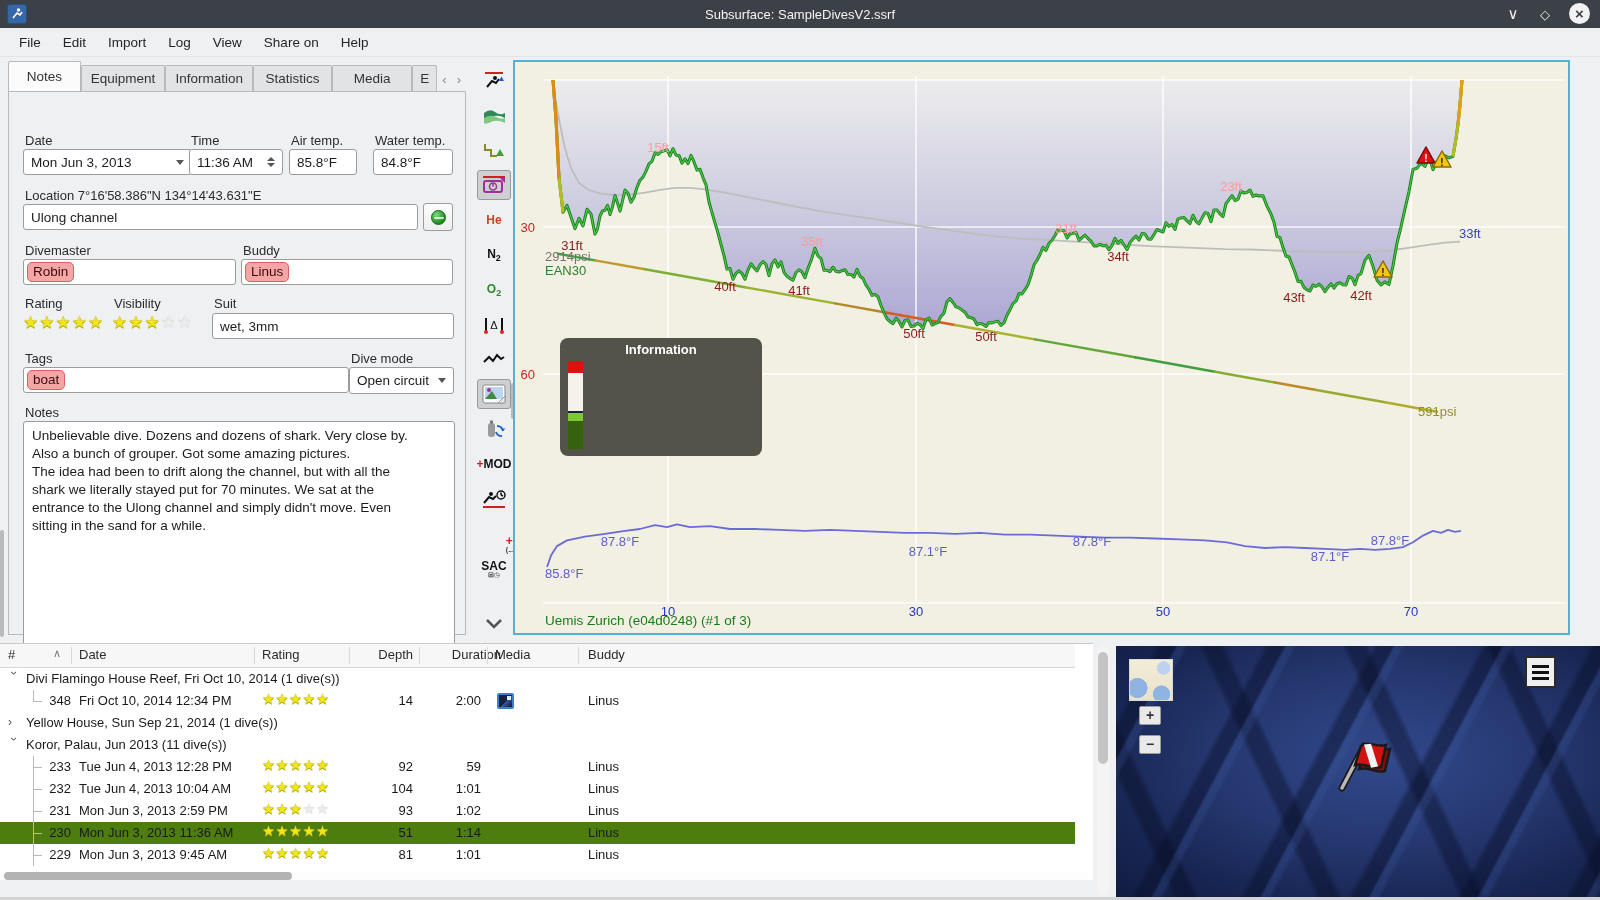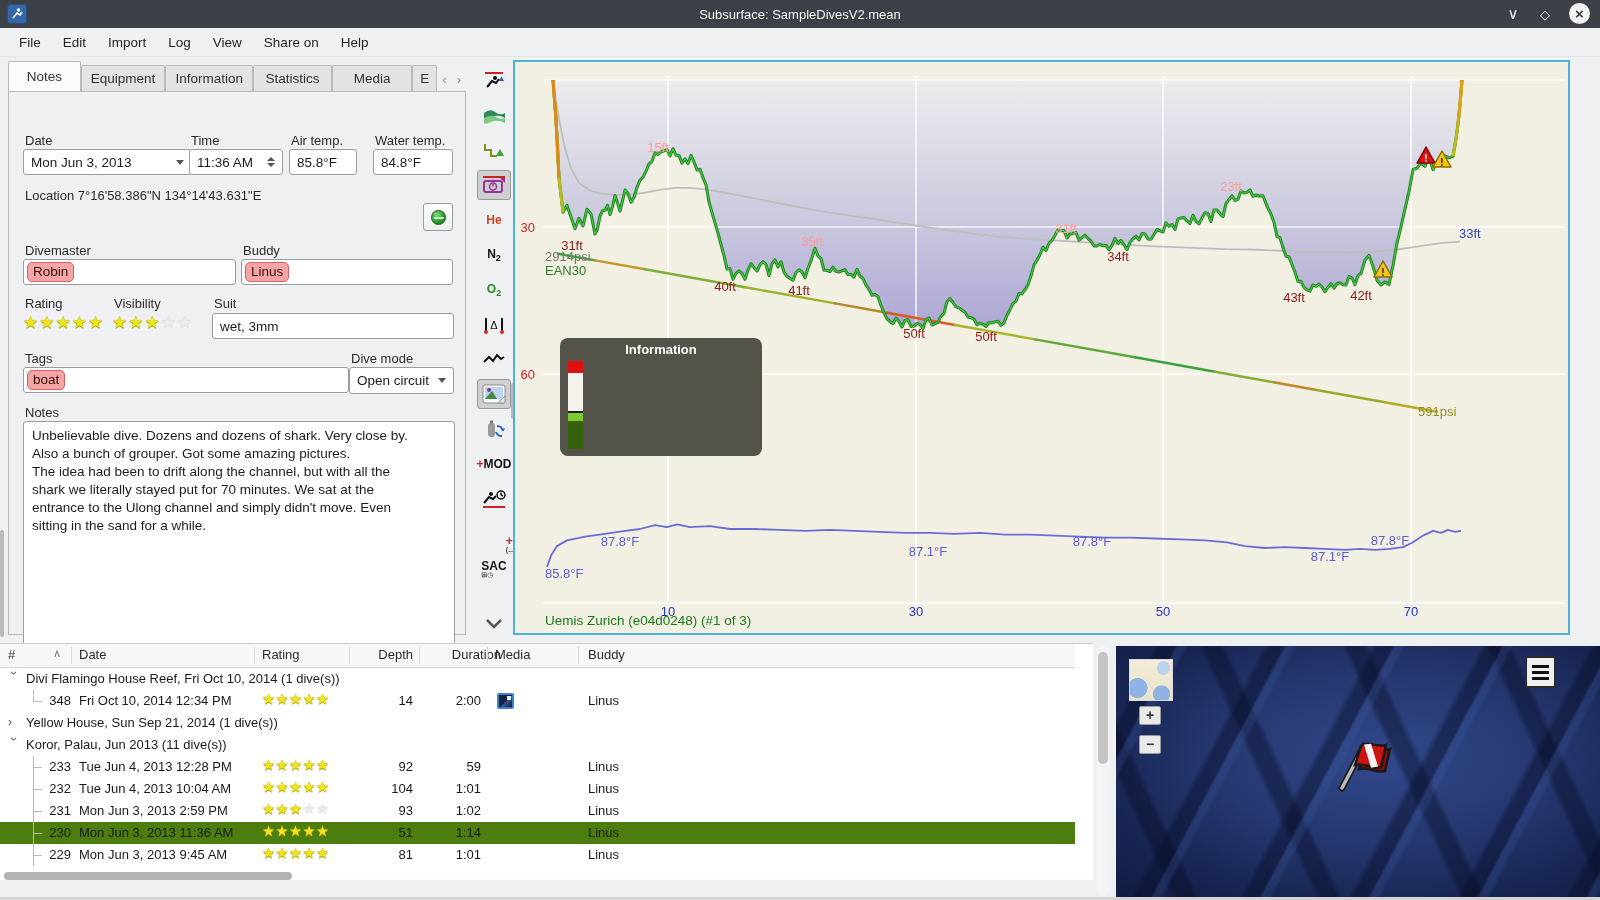--- a/index.html
+++ b/index.html
@@ -109,21 +109,21 @@
 </head>
 <body>
 
 <div id="titlebar">
   <span id="app-icon">
     <svg width="14" height="14" viewBox="0 0 14 14">
         <circle cx="8.5" cy="3" r="1.7" fill="#fff"></circle>
         <path d="M3 11 L7 6 L10 8 L12 5" stroke="#fff" stroke-width="1.6" fill="none"></path>
       </svg>
   </span>
-  <span id="win-title">Subsurface: SampleDivesV2.mean</span>
+  <span id="win-title">Subsurface: SampleDivesV2.ssrf</span>
   <span id="btn-min" class="win-ctl">∨</span>
   <span id="btn-max" class="win-ctl">◇</span>
   <span id="btn-close" class="win-ctl">×</span>
 </div>
 
 <div id="menubar">
     <span class="menu-item">File</span>
     <span class="menu-item">Edit</span>
     <span class="menu-item">Import</span>
     <span class="menu-item">Log</span>
@@ -160,20 +160,23 @@
     <div class="fld-label" style="left:282px;top:41px">Air temp.</div>
     <div class="fld" style="left:280px;top:57px;width:68px">
         <span>85.8°F</span>
       </div>
     <div class="fld-label" style="left:366px;top:41px">Water temp.</div>
     <div class="fld" style="left:364px;top:57px;width:80px">
         <span>84.8°F</span>
       </div>
 
     <div class="fld-label" style="left:16px;top:96px">Location 7°16'58.386"N 134°14'43.631"E</div>
+    <div class="fld" style="left:14px;top:112px;width:395px">
+        <span>Ulong channel</span>
+      </div>
     <div id="globe-btn" style="left:414px;top:111px">
         <span class="globe"></span>
       </div>
 
     <div class="fld-label" style="left:16px;top:151px">Divemaster</div>
     <div class="fld" style="left:14px;top:167px;width:213px;padding:0 3px">
         <span class="chip">Robin</span>
       </div>
     <div class="fld-label" style="left:234px;top:151px">Buddy</div>
     <div class="fld" style="left:232px;top:167px;width:212px;padding:0 3px">
@@ -289,21 +292,21 @@
         <circle cx="10" cy="6" r="2" fill="#111"></circle>
         <path d="M3 15 L8 9 L12 11 L15 8" stroke="#111" stroke-width="2" fill="none"></path>
         <circle cx="20" cy="7" r="4" fill="none" stroke="#111" stroke-width="1.5"></circle>
         <line x1="20" y1="7" x2="20" y2="4.5" stroke="#111" stroke-width="1.5"></line>
         <line x1="20" y1="7" x2="22" y2="8" stroke="#111" stroke-width="1.5"></line>
       </svg>
     </div>
     <div class="vt-btn" style="top: 468px; margin-left: 28px;">
       <span class="vt-txt" style="color:#111111"><span style="color:#cc2222">+</span>EAD<span style="font-size:7px;display:block;line-height:4px;color:#333">(...)</span></span>
     </div>
-    <div class="vt-btn" style="top: 493.2px;">
+    <div class="vt-btn" style="top: 493.2px; text-align: center;">
       <span class="vt-txt" style="color:#111111">SAC<span style="font-size:7px;display:block;line-height:4px;color:#333">⊞◷</span></span>
     </div>
     <div class="vt-btn" style="top: 548px;">
       <svg width="24" height="22" viewBox="0 0 24 22">
         <path d="M5 8 L12 15 L19 8" stroke="#555" stroke-width="2.5" fill="none"></path>
       </svg>
     </div>
   </div>
 <div id="splitter-pill"></div>
 <div id="left-pill"></div>

